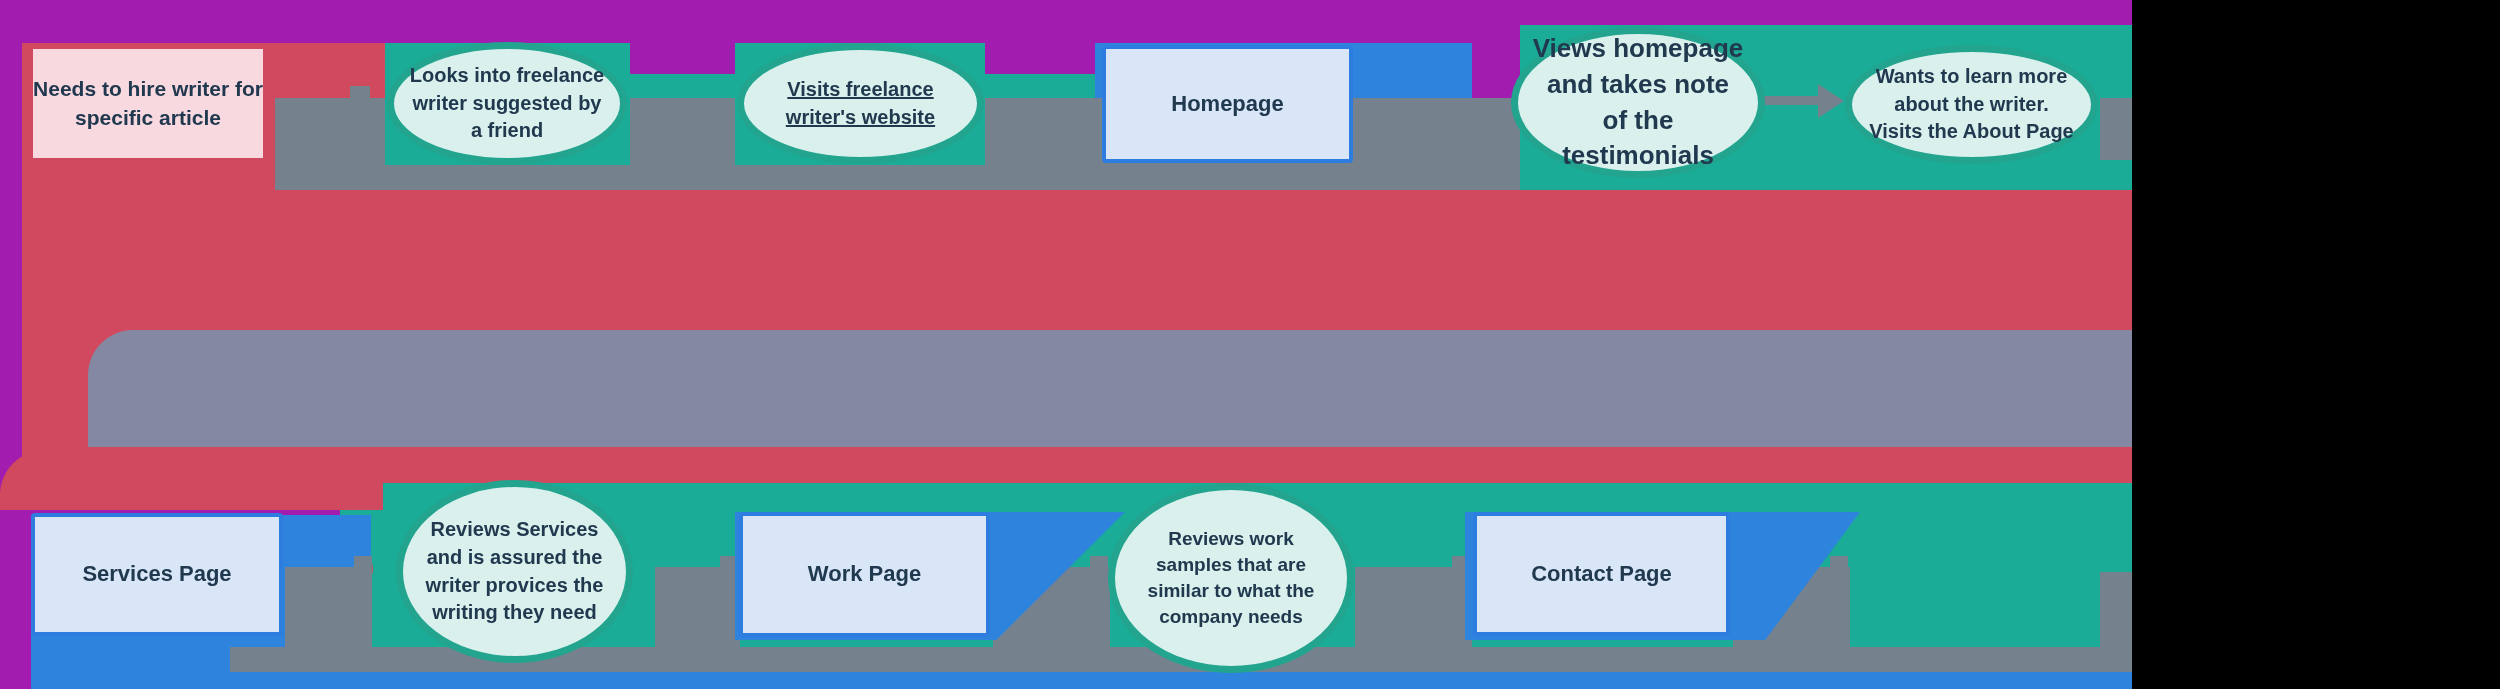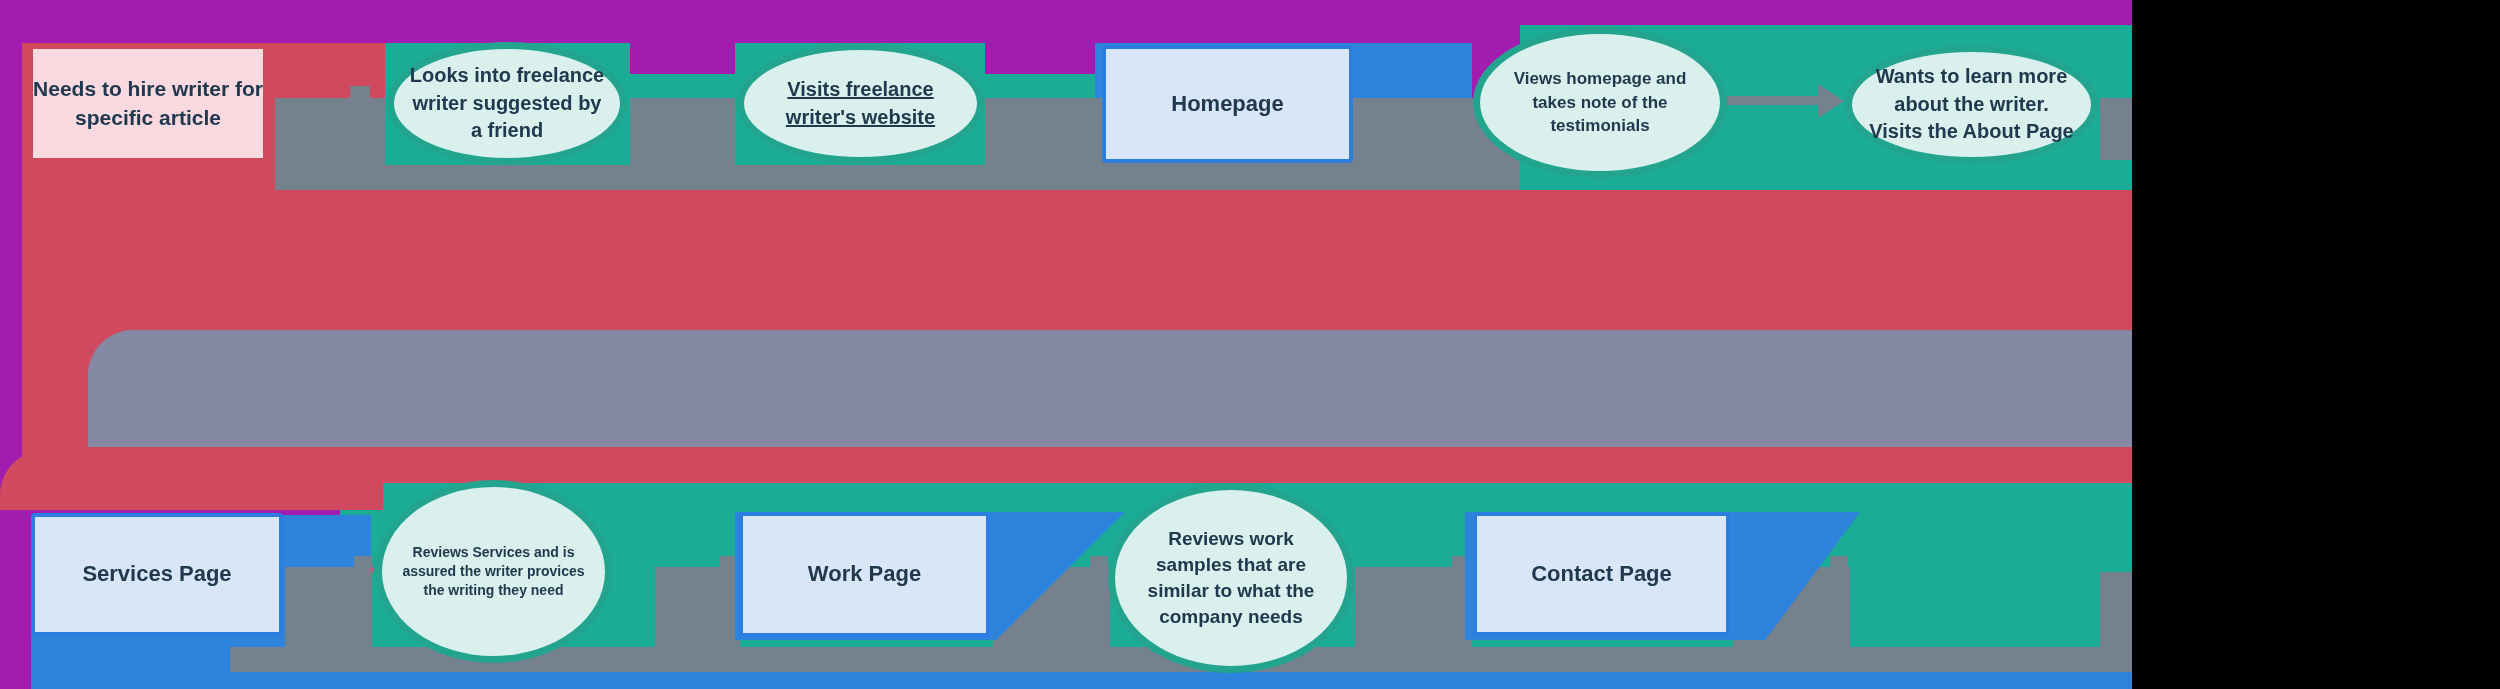--- a/index.html
+++ b/index.html
@@ -95,37 +95,37 @@
   </div>
 
   <div class="node ellipseNode" style="left:737px;top:43px;width:247px;height:121px;text-decoration:underline;">
     <span>Visits freelance writer's website</span>
   </div>
 
   <div class="node rectNode" style="left:1102px;top:45px;width:251px;height:118px;">
     <span>Homepage</span>
   </div>
 
-  <div class="node ellipseNode" style="left:1473px;top:27px;width:254px;height:151px;font-size:17px;">
+  <div class="node ellipseNode" style="left:1511px;top:27px;width:254px;height:151px;font-size:26px;">
     <span>Views homepage and takes note of the testimonials</span>
   </div>
 
   <div class="node ellipseNode" style="left:1845px;top:45px;width:253px;height:119px;justify-content:center;">
     <span>Wants to learn more about the writer. Visits the About Page</span>
   </div>
 
   <div class="node rectNode" style="left:2218px;top:43px;width:252px;height:119px;">
     <span>About Page</span>
   </div>
 
   <div class="node rectNode" style="left:31px;top:513px;width:252px;height:123px;">
     <span>Services Page</span>
   </div>
 
-  <div class="node ellipseNode" style="left:375px;top:480px;width:237px;height:183px;font-size:14px;">
+  <div class="node ellipseNode" style="left:396px;top:480px;width:237px;height:183px;font-size:20px;">
     <span>Reviews Services and is assured the writer provices the writing they need</span>
   </div>
 
   <div class="node rectNode" style="left:739px;top:512px;width:251px;height:125px;">
     <span>Work Page</span>
   </div>
 
   <div class="node ellipseNode" style="left:1108px;top:483px;width:246px;height:190px;font-size:19px;justify-content:center;">
     <span>Reviews work samples that are similar to what the company needs</span>
   </div>

